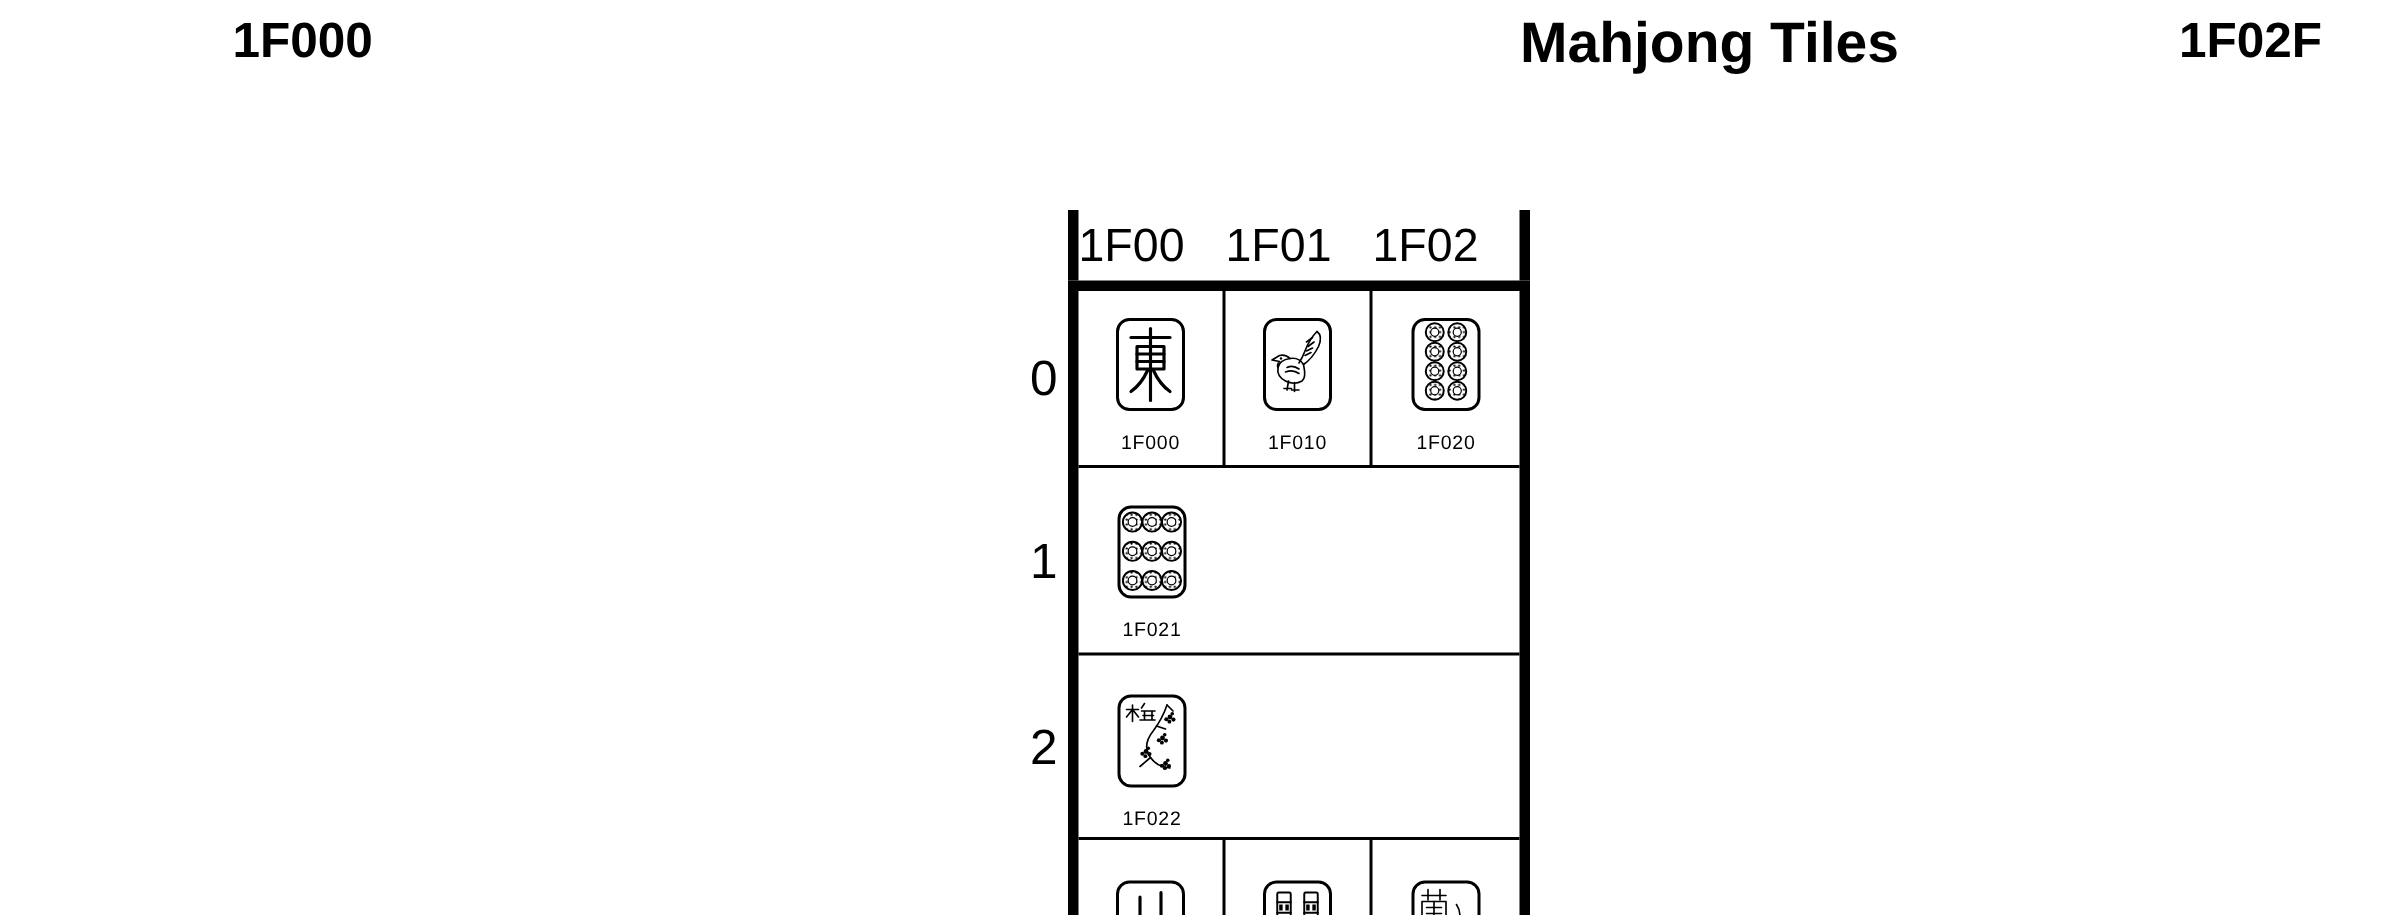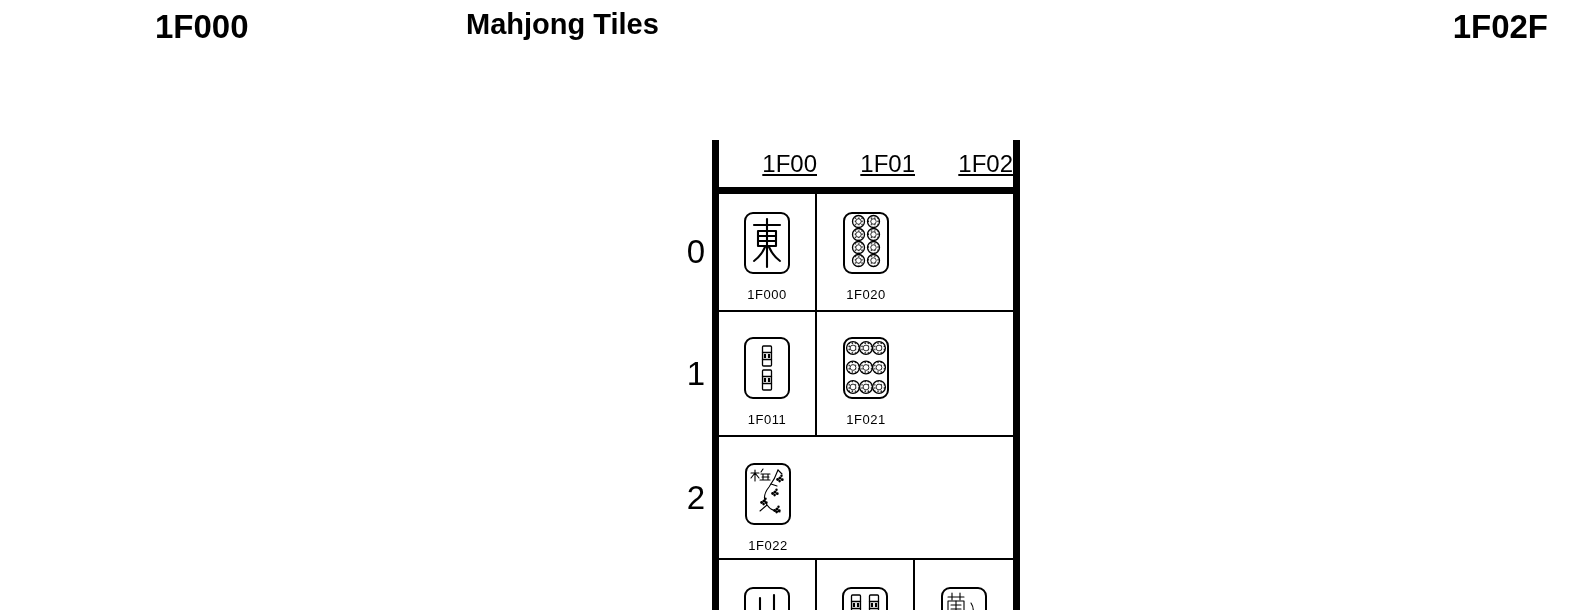--- a/index.html
+++ b/index.html
@@ -10,29 +10,29 @@
     position: relative;
   }
   .corner-code {
     position: absolute; top: 8px;
     font-size: 33px; font-weight: bold; letter-spacing: 0px;
   }
   .corner-code.left  { left: 155px; }
   .corner-code.right { right: 42px; }
   .page-title {
     position: absolute; top: 8px; left: 466px; width: 800px;
-    text-align: left; font-size: 29px; font-weight: bold;
+    text-align: right; font-size: 38px; font-weight: bold;
   }
   .chart { position: absolute; left: 712px; top: 140px; width: 308px; }
   .chart-head {
     display: flex; align-items: center; height: 47px;
     border-left: 7px solid #000; border-right: 7px solid #000;
     box-sizing: border-box;
   }
-  .col-head { width: 98px; text-align: right; font-size: 24px; text-decoration: underline; }
+  .col-head { width: 98px; text-align: left; font-size: 31px; }
   .head-rule { height: 7px; background: #000; }
   .grid {
     border-left: 7px solid #000; border-right: 7px solid #000;
     box-sizing: border-box;
   }
   .grid-row { display: flex; position: relative; box-sizing: border-box; }
   .grid-row.sep { border-bottom: 2px solid #000; }
   .row-label {
     position: absolute; left: -62px; width: 48px; text-align: right;
     top: 50%; transform: translateY(-50%);
@@ -76,20 +76,37 @@
                   <path d="M8 11 H34"></path>
                   <rect x="12" y="17" width="18" height="15"></rect>
                   <path d="M12 22 H30 M12 27 H30"></path>
                   <path d="M19 33 Q15 42 8 47"></path>
                   <path d="M23 33 Q27 42 34 47"></path>
                 </g>
               </svg>
             </div>
             <div class="code-label">1F000</div>
           </div>
+          <div class="cell sep">
+            <div class="tile" style="margin-top: 18px;">
+              <svg viewBox="0 0 42 58" width="42" height="58" xmlns="http://www.w3.org/2000/svg">
+                <g stroke="#000000" stroke-width="1.1" fill="none" stroke-linecap="round" stroke-linejoin="round">
+                  <path d="M34 7 Q38 10 35 17 Q31 25 25 29"></path>
+                  <path d="M34 7 Q29 12 26 20 Q24 25 22 28"></path>
+                  <path d="M31 11 L27 14 M32 14 L28 17 M31 18 L27 20 M30 21 L26 23"></path>
+                  <path d="M25 29 Q22 24 16 25 Q9 26 8 31 Q7 37 13 40 Q19 43 24 40 Q27 38 25 29"></path>
+                  <path d="M16 25 Q13 22 9 23 L4 26 L9 27 Q7 29 8 31"></path>
+                  <circle cx="10" cy="25" r="0.8" fill="#000000" stroke="none"></circle>
+                  <path d="M14 31 Q18 29 22 32 M13 34 Q18 32 22 35"></path>
+                  <path d="M15 40 L14 46 M12 45 H17 M19 41 L19 47 M17 46 H22"></path>
+                </g>
+              </svg>
+            </div>
+            <div class="code-label">1F010</div>
+          </div>
           <div class="cell">
             <div class="tile" style="margin-top: 18px;">
               <svg viewBox="0 0 42 58" width="42" height="58" xmlns="http://www.w3.org/2000/svg">
                 <defs>
                   <pattern id="pat1" width="3.2" height="3.2" patternUnits="userSpaceOnUse">
                     <circle cx="1" cy="1" r="0.75" fill="#000000"></circle>
                   </pattern>
                 </defs>
                 <circle cx="13.5" cy="7.5" r="6" stroke="#000000" stroke-width="1.3" fill="url(#pat1)"></circle>
                 <circle cx="13.5" cy="7.5" r="2.7" stroke="#000000" stroke-width="0.8" fill="#fff"></circle>
@@ -107,37 +124,20 @@
                 <circle cx="13.5" cy="46.5" r="2.7" stroke="#000000" stroke-width="0.8" fill="#fff"></circle>
                 <circle cx="28.5" cy="46.5" r="6" stroke="#000000" stroke-width="1.3" fill="url(#pat1)"></circle>
                 <circle cx="28.5" cy="46.5" r="2.7" stroke="#000000" stroke-width="0.8" fill="#fff"></circle>
               </svg>
             </div>
             <div class="code-label">1F020</div>
           </div>
         </div>
         <div class="grid-row sep" style="height: 125px;">
           <div class="row-label">1</div>
-          <div class="cell sep">
-            <div class="tile" style="margin-top: 25px;">
-              <svg viewBox="0 0 42 58" width="42" height="58" xmlns="http://www.w3.org/2000/svg">
-                <g stroke="#000000" stroke-width="1.3" fill="none" stroke-linecap="round" stroke-linejoin="round">
-                  <rect x="16.5" y="7" width="9" height="20" rx="1"></rect>
-                  <path d="M16.5 13.5 H25.5 M16.5 20.5 H25.5"></path>
-                  <rect x="17.8" y="15" width="2.3" height="4" fill="#000000" stroke="none"></rect>
-                  <rect x="21.9" y="15" width="2.3" height="4" fill="#000000" stroke="none"></rect>
-                  <rect x="16.5" y="31" width="9" height="20" rx="1"></rect>
-                  <path d="M16.5 37.5 H25.5 M16.5 44.5 H25.5"></path>
-                  <rect x="17.8" y="39" width="2.3" height="4" fill="#000000" stroke="none"></rect>
-                  <rect x="21.9" y="39" width="2.3" height="4" fill="#000000" stroke="none"></rect>
-                </g>
-              </svg>
-            </div>
-            <div class="code-label">1F011</div>
-          </div>
           <div class="cell">
             <div class="tile" style="margin-top: 25px;">
               <svg viewBox="0 0 42 58" width="42" height="58" xmlns="http://www.w3.org/2000/svg">
                 <defs>
                   <pattern id="pat2" width="3.2" height="3.2" patternUnits="userSpaceOnUse">
                     <circle cx="1" cy="1" r="0.75" fill="#000000"></circle>
                   </pattern>
                 </defs>
                 <circle cx="8" cy="9" r="6.4" stroke="#000000" stroke-width="1.3" fill="url(#pat2)"></circle>
                 <circle cx="8" cy="9" r="2.8800000000000003" stroke="#000000" stroke-width="0.8" fill="#fff"></circle>

